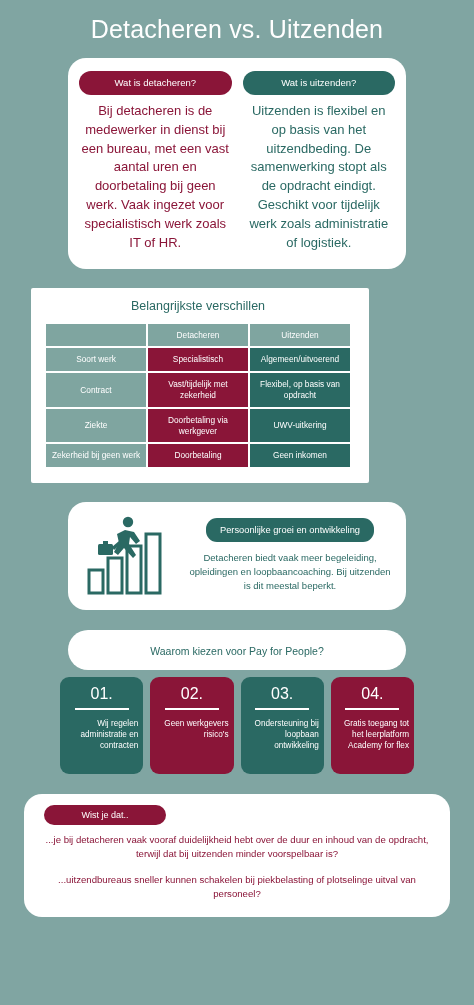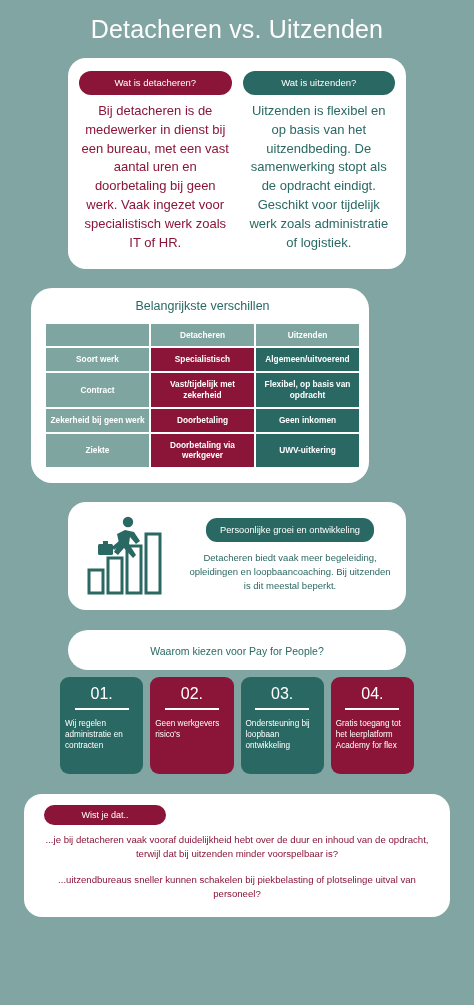--- a/index.html
+++ b/index.html
@@ -74,37 +74,36 @@
     margin-top: 7px;
     padding: 0 2px;
   }
   .def-text.maroon { color: #8a1538; }
   .def-text.teal   { color: #2a6963; }
 
   
   .table-card {
     width: 338px;
     margin-top: 19px;
-    padding: 11px 8px 14px 13px;
-    border-radius: 21px;
+    padding: 11px 17px 14px 13px;
+    border-radius: 2px;
     margin-left: 31px;
   }
   .table-title {
     text-align: center;
     color: #2a6963;
     font-size: 12.5px;
     margin-bottom: 9px;
     font-weight: 400;
   }
   table.diff {
     width: 100%;
     border-collapse: separate;
     border-spacing: 2px;
     table-layout: fixed;
-    font-weight: bold;
   }
   table.diff td {
     color: #ffffff;
     font-size: 8.3px;
     text-align: center;
     line-height: 1.3;
     padding: 6px 3px;
     vertical-align: middle;
   }
   td.hdr   { background: #7fa5a0; }
@@ -190,21 +189,21 @@
   }
   .num-rule {
     width: 74%;
     height: 2px;
     background: #ffffff;
     margin-bottom: 8px;
   }
   .num-text {
     font-size: 8.2px;
     line-height: 1.35;
-    text-align: left;
+    text-align: right;
   }
 
   
   .dyk-card {
     width: 426px;
     margin-top: 20px;
     padding: 11px 14px 16px 14px;
     border-radius: 18px;
   }
   .dyk-pill {
@@ -259,28 +258,28 @@
           <td class="rowh">Soort werk</td>
           <td class="det">Specialistisch</td>
           <td class="uit">Algemeen/uitvoerend</td>
         </tr>
         <tr>
           <td class="rowh">Contract</td>
           <td class="det">Vast/tijdelijk met zekerheid</td>
           <td class="uit">Flexibel, op basis van opdracht</td>
         </tr>
         <tr>
+          <td class="rowh">Ziekte</td>
+          <td class="det">Doorbetaling via werkgever</td>
+          <td class="uit">UWV-uitkering</td>
+        </tr>
+        <tr>
           <td class="rowh">Zekerheid bij geen werk</td>
           <td class="det">Doorbetaling</td>
           <td class="uit">Geen inkomen</td>
-        </tr>
-        <tr>
-          <td class="rowh">Ziekte</td>
-          <td class="det">Doorbetaling via werkgever</td>
-          <td class="uit">UWV-uitkering</td>
         </tr>
       </tbody>
     </table>
   </div>
 
   <div class="card growth-card">
     <div class="growth-icon">
       <svg width="92" height="82" viewBox="0 0 92 82" aria-hidden="true">
         <g fill="none" stroke="#2a6963" stroke-width="3">
           <rect x="5" y="56" width="14" height="23"></rect>

